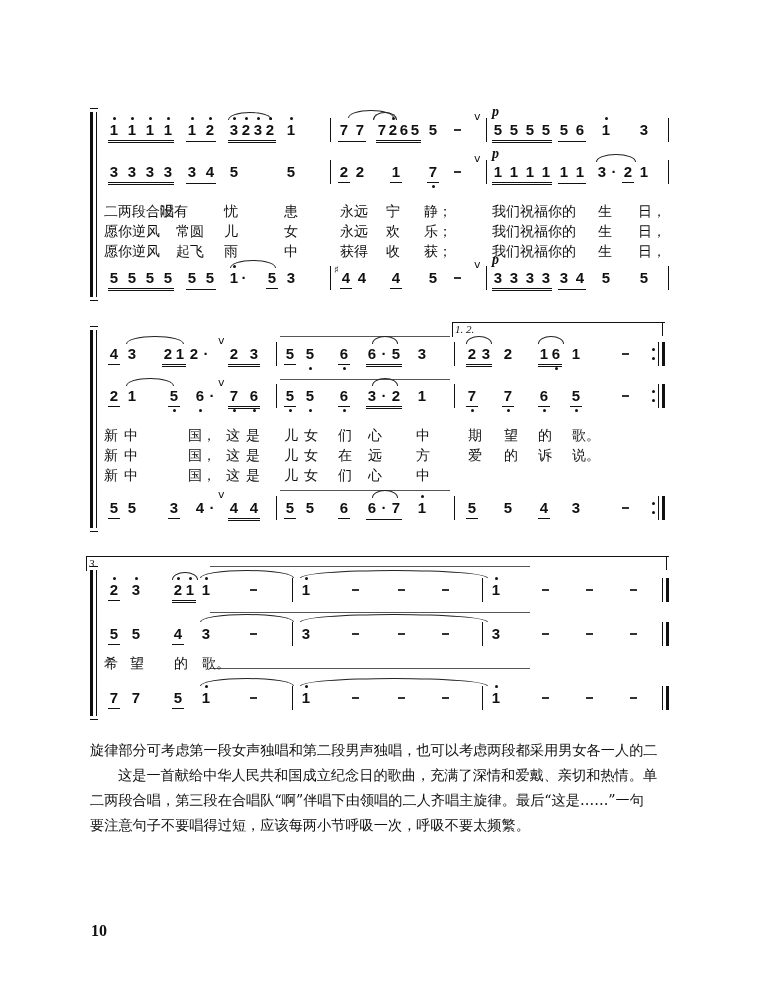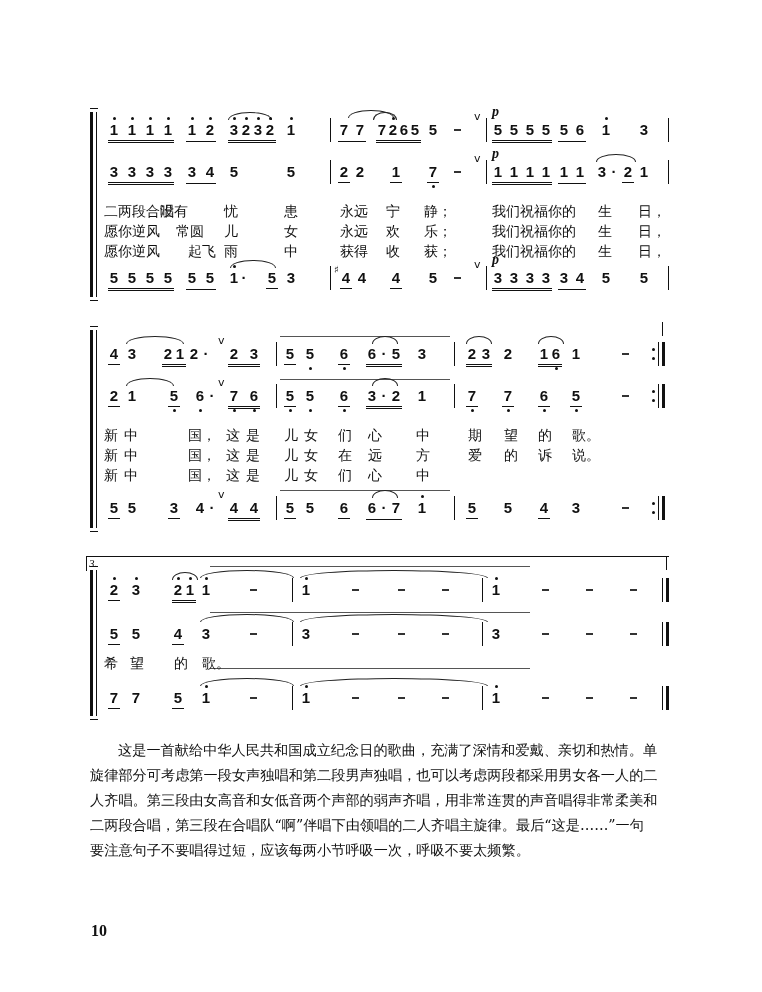--- a/index.html
+++ b/index.html
@@ -147,21 +147,21 @@
     <span style="left:180px">女</span>
     <span style="left:236px">永远</span>
     <span style="left:282px">欢</span>
     <span style="left:320px">乐；</span>
     <span style="left:388px">我们祝福你的</span>
     <span style="left:494px">生</span>
     <span style="left:534px">日，</span>
   </div>
   <div class="lyric" style="left:14px; top:130px; width:570px; height:18px;">
     <span style="left:0">愿你逆风</span>
-    <span style="left:84px">起飞</span>
+    <span style="left:72px">起飞</span>
     <span style="left:120px">雨</span>
     <span style="left:180px">中</span>
     <span style="left:236px">获得</span>
     <span style="left:282px">收</span>
     <span style="left:320px">获；</span>
     <span style="left:388px">我们祝福你的</span>
     <span style="left:494px">生</span>
     <span style="left:534px">日，</span>
   </div>
 
@@ -200,20 +200,21 @@
     <span class="note" style="left:484px">4</span>
     <div class="beam" style="left:468px; top:21px; width:28px;"></div>
     <span class="note" style="left:510px">5</span>
     <span class="note" style="left:548px">5</span>
     <div class="bar" style="left:578px; top:-2px; height:24px;"></div>
   </div>
 </div>
 
 <div class="system" style="top:330px; width:590px; height:198px;">
   <div class="sys-bracket"></div>
+  <div class="volta" style="left:362px; top:-8px; width:210px;"><span>1. 2.</span></div>
   <div style="position:absolute; left:572px; top:-8px; width:1px; height:14px; background:#111;"></div>
   <div class="longline" style="left:190px; top:6px; width:170px;"></div>
   <div class="longline" style="left:190px; top:49px; width:170px;"></div>
   <div class="longline" style="left:190px; top:160px; width:170px;"></div>
 
   <div class="row" style="top:14px; width:590px;">
     <span class="note u1" style="left:18px">4</span>
     <div class="slur" style="left:36px; top:-8px; width:56px;"></div>
     <span class="note" style="left:36px">3</span>
     <span class="note" style="left:72px">2</span>
@@ -446,20 +447,19 @@
     <span class="note hi" style="left:400px">1</span>
     <span class="dash" style="left:452px"></span>
     <span class="dash" style="left:496px"></span>
     <span class="dash" style="left:540px"></span>
     <div class="bar" style="left:572px; top:-2px; height:24px;"></div>
     <div class="barthick" style="left:576px; top:-2px; height:24px;"></div>
   </div>
 </div>
 
 <div class="para" style="top:738px; left:90px;">
+  <p>旋律部分可考虑第一段女声独唱和第二段男声独唱，也可以考虑两段都采用男女各一人的二</p>
   <p style="padding-left:28px;">这是一首献给中华人民共和国成立纪念日的歌曲，充满了深情和爱戴、亲切和热情。单</p>
-  <p>旋律部分可考虑第一段女声独唱和第二段男声独唱，也可以考虑两段都采用男女各一人的二</p>
-  <p>人齐唱。第三段由女高音和女低音两个声部的弱声齐唱，用非常连贯的声音唱得非常柔美和</p>
   <p>二两段合唱，第三段在合唱队“啊”伴唱下由领唱的二人齐唱主旋律。最后“这是……”一句</p>
   <p>要注意句子不要唱得过短，应该每两小节呼吸一次，呼吸不要太频繁。</p>
 </div>
 
 <div class="pagenum">10</div>
 
 </body></html>

